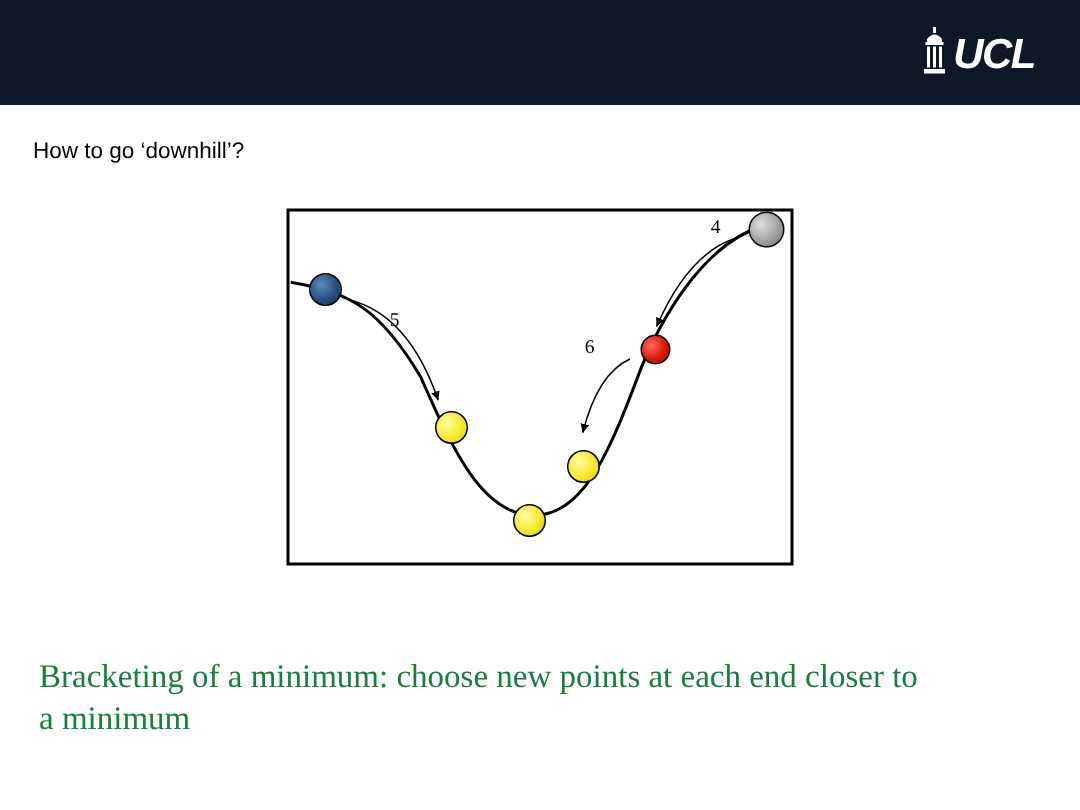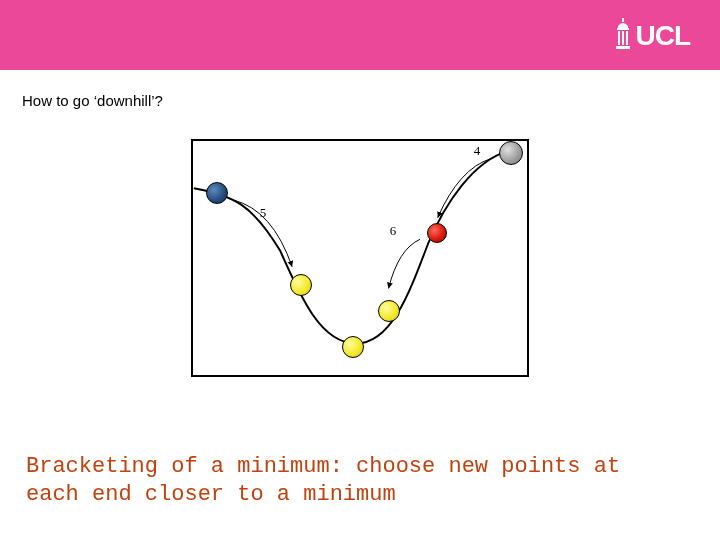--- a/index.html
+++ b/index.html
@@ -7,22 +7,23 @@
     width: 720px;
     height: 540px;
     background: #ffffff;
     font-family: Arial, Helvetica, sans-serif;
     position: relative;
     overflow: hidden;
   }
   .header-bar {
     width: 100%;
     height: 70px;
-    background: #ec4899;
+    background: #0f172a;
     position: relative;
+    font-style: italic;
   }
   .logo {
     position: absolute;
     right: 30px;
     top: 18px;
     display: flex;
     align-items: flex-start;
     gap: 4px;
   }
   .dome {
@@ -82,26 +83,26 @@
   .num-label {
     position: absolute;
     font-family: "Times New Roman", serif;
     font-size: 13px;
     color: #000;
     transform: translate(-50%, -50%);
   }
   .caption {
     position: absolute;
     left: 26px;
-    bottom: 32px;
+    bottom: 48px;
     width: 600px;
-    font-family: Liberation Mono, monospace;
+    font-family: Liberation Serif, serif;
     font-size: 22px;
     line-height: 1.25;
-    color: #c2410c;
+    color: #15803d;
   }
 </style>
 </head>
 <body>
 
 <div class="header-bar">
   <div class="logo">
     <div class="dome">
       <svg viewBox="0 0 16 32" width="16" height="32">
         <g fill="#ffffff">

